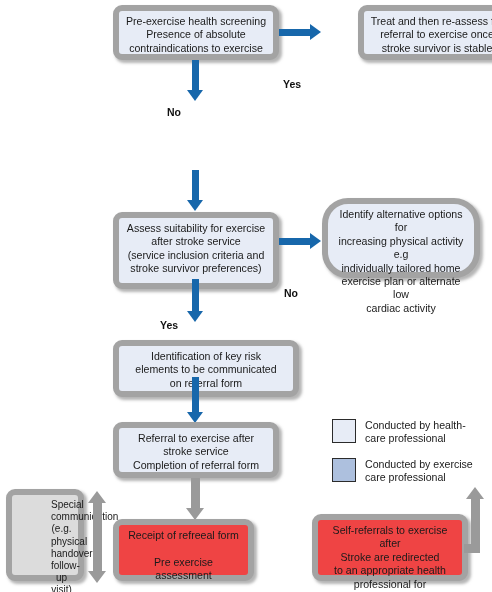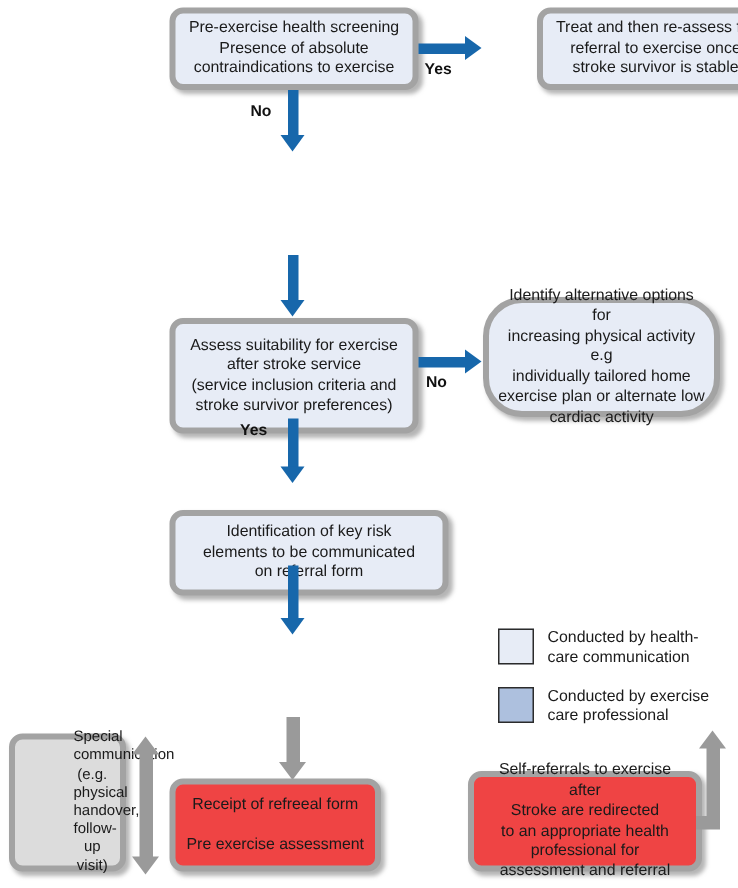--- a/index.html
+++ b/index.html
@@ -11,24 +11,23 @@
     position:relative;
     width:492px;
     height:592px;
     overflow:hidden;
     background:#ffffff;
   }
   
   .node{
     position:absolute;
     box-sizing:border-box;
-    border:4px solid #a3a3a3;
+    border:6px solid #a3a3a3;
     border-radius:9px;
     display:flex;
-    align-items:center;
     justify-content:center;
     text-align:center;
     color:#1a1a1a;
     font-size:10.6px;
     line-height:13.4px;
     padding:4px 6px;
     box-shadow:2.5px 2.5px 3px rgba(120,120,120,0.55);
   }
   .node.health{ background:#e7ecf6; }
   .node.exercise{ background:#ef4444; }
@@ -65,20 +64,21 @@
     border-left:9px solid transparent;
     border-right:9px solid transparent;
     border-bottom:12px solid #9a9a9a;
   }
   .edge-label{
     position:absolute;
     font-size:10.5px;
     font-weight:bold;
     color:#111;
     white-space:nowrap;
+    margin-top:38px;
   }
 
   
   .legend-row{
     position:absolute;
     display:flex;
     align-items:flex-start;
     gap:9px;
   }
   .legend-swatch{
@@ -151,20 +151,25 @@
 
   <div class="node health" style="left:113px; top:340px; width:186px; height:57px;">
     <span class="txt">Identification of key risk
 elements to be communicated
 on referral form</span>
   </div>
 
   <div class="vline" style="left:192px; top:377px; width:7px; height:38px;"></div>
   <div class="arrow-down" style="left:187px; top:412px;"></div>
 
+  <div class="node health" style="left:113px; top:422px; width:166px; height:56px;">
+    <span class="txt">Referral to exercise after
+stroke service
+Completion of referral form</span>
+  </div>
 
   <div class="g-vline" style="left:191px; top:478px; width:9px; height:33px;"></div>
   <div class="g-arrow-down" style="left:186px; top:508px;"></div>
 
   <div class="node exercise" style="left:113px; top:519px; width:141px; height:62px;">
     <span class="txt">Receipt of refreeal form
 
 Pre exercise assessment</span>
   </div>
 
@@ -177,21 +182,21 @@
 visit)</span>
   </div>
 
   <div class="g-vline" style="left:93px; top:502px; width:9px; height:70px;"></div>
   <div class="g-arrow-up" style="left:88px; top:491px;"></div>
   <div class="g-arrow-down" style="left:88px; top:571px;"></div>
 
   <div class="legend-row" style="left:332px; top:419px;">
     <span class="legend-swatch health"></span>
     <span class="legend-text">Conducted by health-
-care communication</span>
+care professional</span>
   </div>
   <div class="legend-row" style="left:332px; top:458px;">
     <span class="legend-swatch exercise"></span>
     <span class="legend-text">Conducted by exercise
 care professional</span>
   </div>
 
   <div class="node exercise" style="left:312px; top:514px; width:156px; height:67px;">
     <span class="txt">Self-referrals to exercise after
 Stroke are redirected

